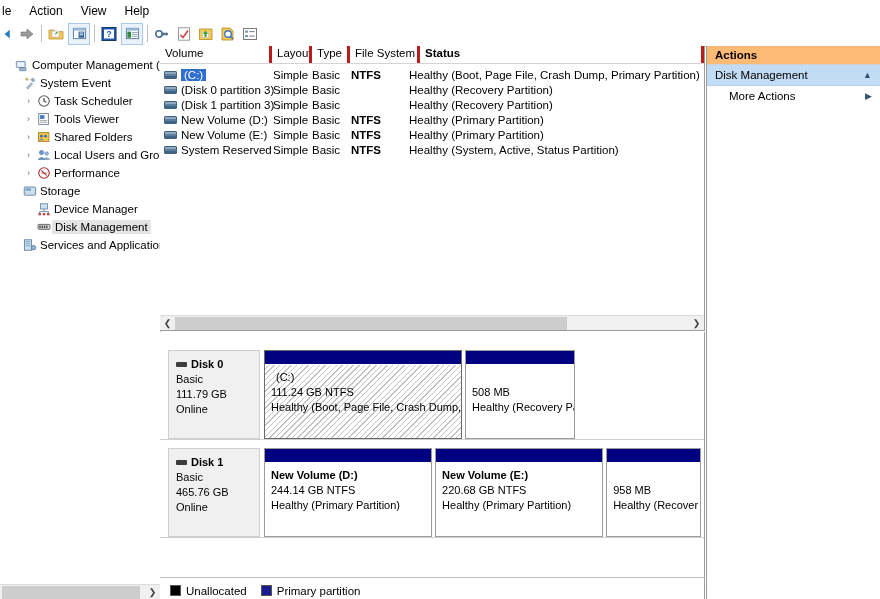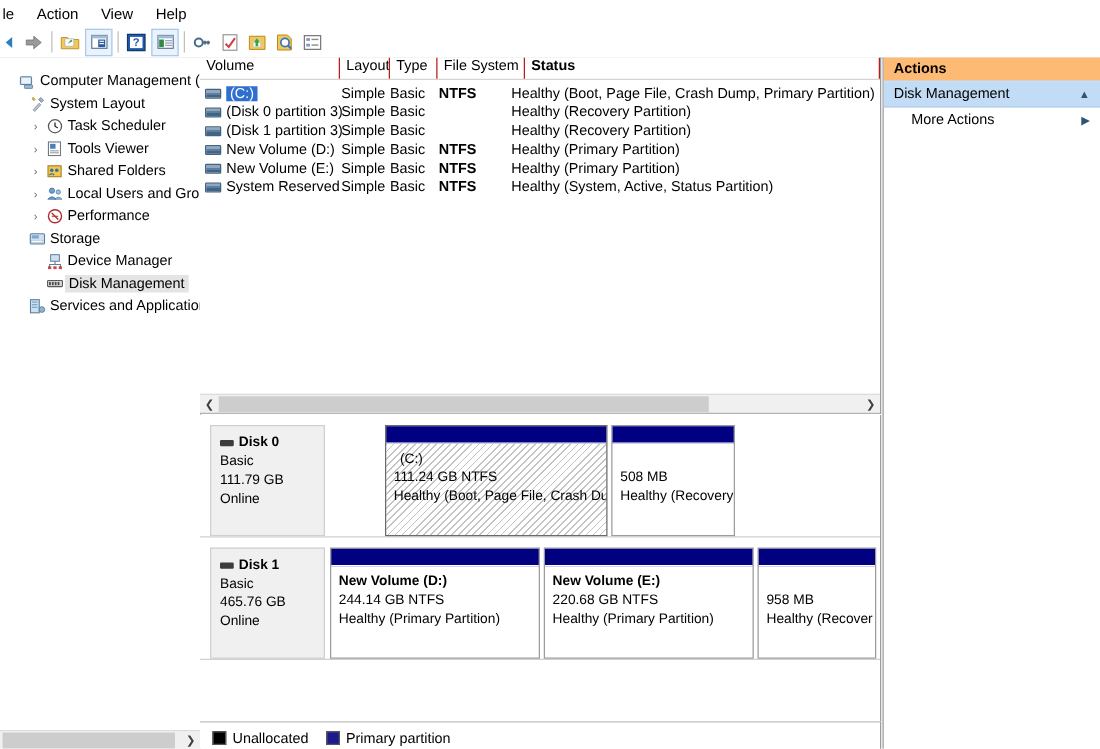--- a/index.html
+++ b/index.html
@@ -62,21 +62,21 @@
   .listpanel{
     position:absolute;left:160px;top:46px;width:545px;height:285px;
     background:#ffffff;border:1px solid #9c9c9c;border-top:none;border-left:none;
     box-sizing:border-box;overflow:hidden;
   }
   .lheader{
     display:flex;height:17px;background:#ffffff;
     border-bottom:1px solid #d4d4d4;font-size:11.5px;
   }
   .lheader .hc{
-    border-right:1px solid #b91c1c;padding:1px 0 0 5px;
+    border-right:3px solid #b91c1c;padding:1px 0 0 5px;
     box-sizing:border-box;white-space:nowrap;overflow:hidden;cursor:default;
   }
   .row{display:flex;height:15px;align-items:center;font-size:11.5px;white-space:nowrap;}
   .c-vol{width:108px;display:flex;align-items:center;padding-left:4px;box-sizing:border-box;}
   .c-lay{width:40px;padding-left:5px;box-sizing:border-box;}
   .c-typ{width:38px;padding-left:4px;box-sizing:border-box;}
   .c-fs{width:58px;padding-left:5px;box-sizing:border-box;font-weight:bold;}
   .c-st{flex:1;padding-left:5px;box-sizing:border-box;}
   .volicon{
     width:13px;height:8px;flex:0 0 13px;margin-right:4px;
@@ -98,21 +98,21 @@
   .sb-track{flex:1;height:15px;background:#f0f0f0;position:relative;}
   .sb-thumb{position:absolute;left:0;top:1px;height:13px;background:#cdcdcd;}
 
   
   .diskpanel{
     position:absolute;left:160px;top:332px;width:545px;height:245px;
     background:#ffffff;border-right:1px solid #9c9c9c;
     box-sizing:border-box;overflow:hidden;
   }
   .diskrow{display:flex;height:89px;border-bottom:1px solid #d0d0d0;margin:0;}
-  .diskrow.first{margin-top:8px;gap:44px;}
+  .diskrow.first{margin-top:18px;}
   .diskinfo{
     width:92px;flex:0 0 92px;background:#f0f0f0;border:1px solid #cfcfcf;
     box-sizing:border-box;padding:6px 0 0 7px;font-size:11px;line-height:15px;
     margin-left:8px;
   }
   .diskinfo .dname{font-weight:bold;display:flex;align-items:center;}
   .dskglyph{
     width:11px;height:5px;background:#3c3c3c;border-radius:1px;margin-right:4px;
     display:inline-block;
   }
@@ -306,21 +306,21 @@
 
       <div class="trow ind1">
         <span class="exp"></span>
         <span class="ticon">
           <svg width="14" height="14" viewBox="0 0 16 16">
             <path d="M4 2 l2 2 -1.2 1.2 L3 3.6 Z" fill="#e0c250" stroke="#9a8020" stroke-width="0.6"></path>
             <path d="M4 13.5 L9.5 7.5 L11 9 L5.5 15 Z" fill="#b8c4cf" stroke="#6d7a87" stroke-width="0.6"></path>
             <path d="M11 2.2 l2.6 2.6 -2 2 -2.6 -2.6 Z" fill="#9db0c2" stroke="#5d7080" stroke-width="0.6"></path>
           </svg>
         </span>
-        <span class="tlabel">System Layout</span>
+        <span class="tlabel">System Event</span>
       </div>
 
       <div class="trow ind2">
         <span class="exp">›</span>
         <span class="ticon">
           <svg width="14" height="14" viewBox="0 0 16 16">
             <circle cx="8" cy="8" r="6" fill="#ffffff" stroke="#5a5a5a" stroke-width="1.2"></circle>
             <path d="M8 4.5 V8 l2.6 1.6" fill="none" stroke="#2a2a2a" stroke-width="1.2"></path>
           </svg>
         </span>

